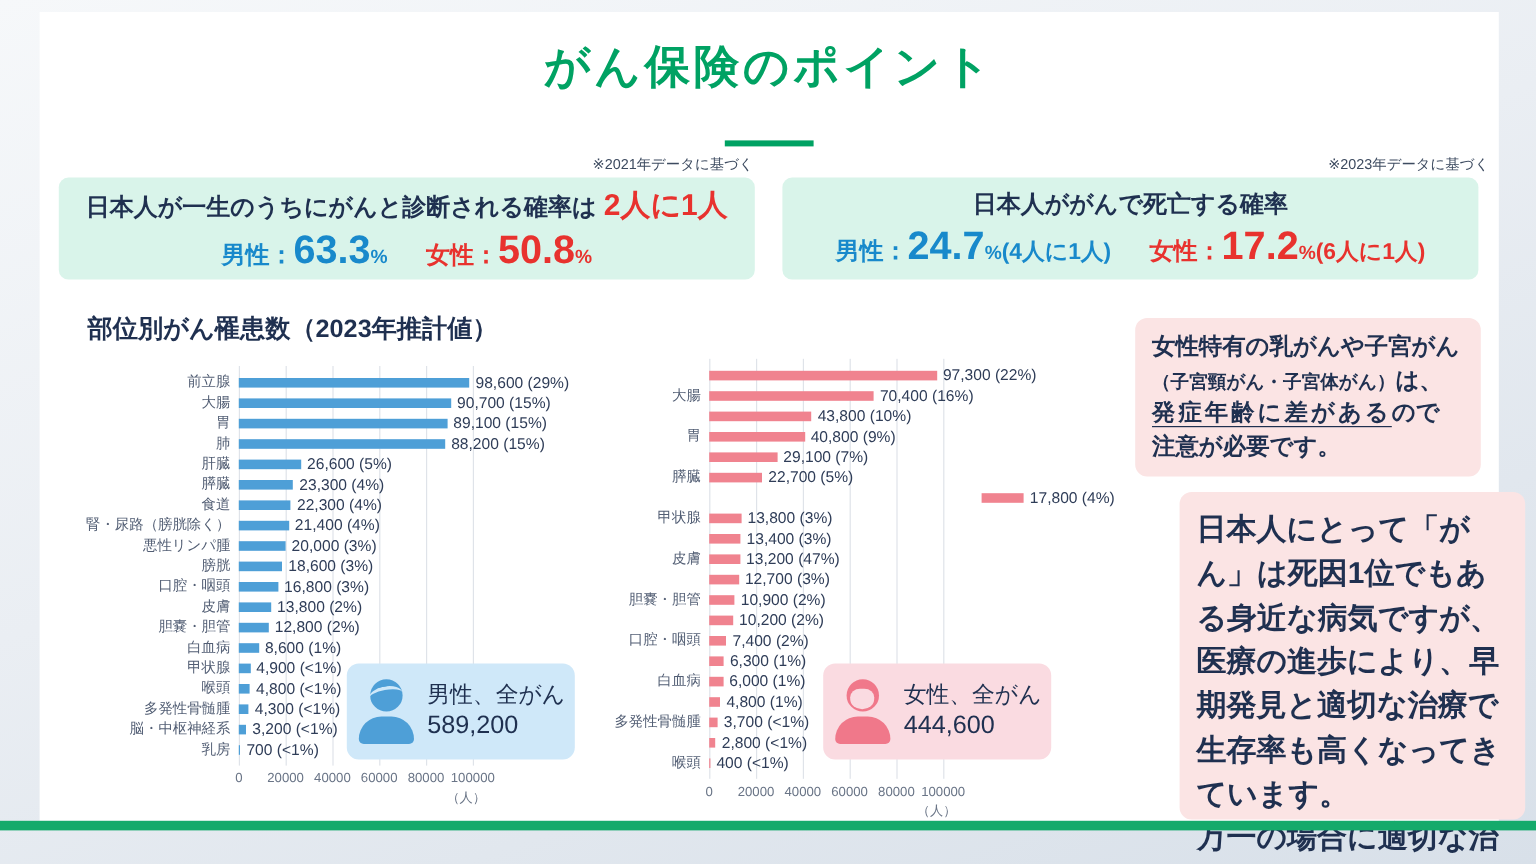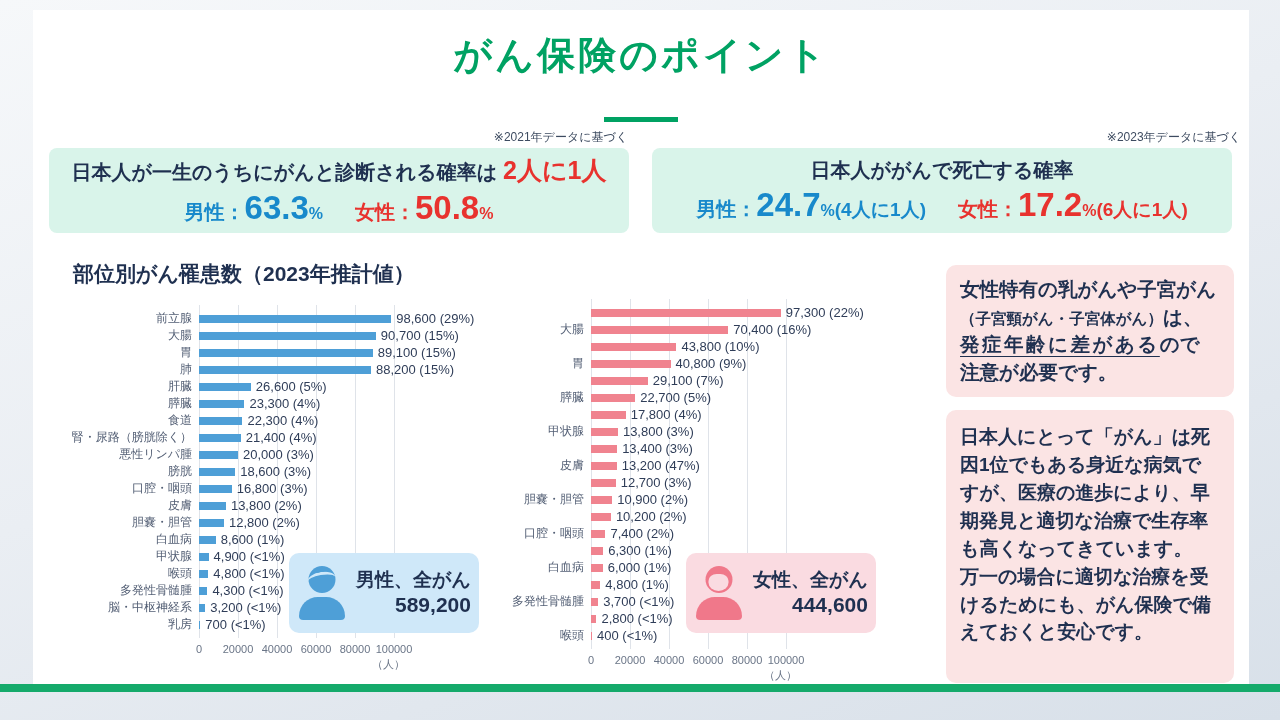--- a/index.html
+++ b/index.html
@@ -55,40 +55,40 @@
 
   .axis-row  { position:relative; height:36px; z-index:1; }
   .tick      { position:absolute; top:10px; transform:translateX(-50%);
                font-size:11px; color:#6a7587; }
   .axis-unit { position:absolute; top:24px; font-size:11px; color:#6a7587; }
 
   .summary-box { position:absolute; top:543px; width:190px; height:80px; border-radius:10px;
                  display:flex; align-items:center; justify-content:center; gap:9px; z-index:2; }
   .male-summary   { left:256px; background:var(--male-box-bg); }
   .female-summary { left:653px; background:var(--female-box-bg); }
-  .summary-text  { text-align:right; color:var(--navy-text); font-weight:bold; line-height:1.25; }
+  .summary-text  { text-align:left; color:var(--navy-text); font-weight:normal; line-height:1.25; }
   .summary-label { font-size:19px; }
   .summary-value { font-size:21px; }
 
   .person { position:relative; width:50px; height:56px; flex:none; }
   .p-head { position:absolute; top:1px; left:50%; transform:translateX(-50%);
             width:27px; height:27px; border-radius:50%; }
   .p-body { position:absolute; bottom:1px; left:50%; transform:translateX(-50%);
             width:46px; height:23px; border-radius:23px 23px 5px 5px; }
   .male-person .p-head, .male-person .p-body { background:var(--male-bar); }
   .male-person .p-head::after { content:""; position:absolute; left:-1px; top:6px; width:28px; height:12px;
             border-top:3px solid var(--male-box-bg); border-radius:50% 50% 0 0; transform:rotate(-10deg); }
   .female-person .p-head, .female-person .p-body { background:var(--female-icon); }
   .female-person .p-head::after { content:""; position:absolute; left:3px; top:8px; width:20px; height:17px;
             background:var(--female-box-bg); border-radius:45% 45% 55% 55%; }
 
   .pink-box { position:absolute; left:913px; width:288px; border-radius:10px;
               background:var(--pink-box-bg); color:var(--navy-text); font-weight:bold; }
   .pink-box1 { top:255px; height:132px; padding:11px 14px; font-size:19.5px; line-height:1.42; }
-  .pink-box2 { top:400px; height:273px; padding:13px 14px; font-size:19px; line-height:1.47; }
+  .pink-box2 { top:400px; height:273px; padding:13px 14px; font-size:25px; line-height:1.47;margin-left:37px; }
   .pink-box2 p { margin:0; }
   .small-paren  { font-size:15.5px; }
   .underline-em { text-decoration:underline; text-underline-offset:5px; letter-spacing:2.5px; }
 
   .green-bar { position:absolute; left:0; right:0; top:684px; height:8px; background:var(--footer-green); }
   .source { position:absolute; left:62px; top:697px; font-size:12px; color:#515c6b; }
 
   .watermark { position:absolute; left:116px; top:158px; z-index:40; pointer-events:none;
                font-size:310px; line-height:1; font-weight:bold; letter-spacing:-28px;
                color:#8f9296; opacity:0.5; white-space:nowrap; }
@@ -292,21 +292,21 @@
         <div class="bar-row" style="height: 17px;">
           <div class="bar-label" style="width: 106px;"></div>
           <div class="bar" style="width: 56.745px; background: rgb(240, 131, 143);"></div>
           <div class="bar-value">29,100 (7%)</div>
         </div>
         <div class="bar-row" style="height: 17px;">
           <div class="bar-label" style="width: 106px;">膵臓</div>
           <div class="bar" style="width: 44.265px; background: rgb(240, 131, 143);"></div>
           <div class="bar-value">22,700 (5%)</div>
         </div>
-        <div class="bar-row" style="height: 17px;">
+        <div class="bar-row" style="height: 17px; justify-content: flex-end;">
           <div class="bar-label" style="width: 106px;"></div>
           <div class="bar" style="width: 34.71px; background: rgb(240, 131, 143);"></div>
           <div class="bar-value">17,800 (4%)</div>
         </div>
         <div class="bar-row" style="height: 17px;">
           <div class="bar-label" style="width: 106px;">甲状腺</div>
           <div class="bar" style="width: 26.91px; background: rgb(240, 131, 143);"></div>
           <div class="bar-value">13,800 (3%)</div>
         </div>
         <div class="bar-row" style="height: 17px;">

